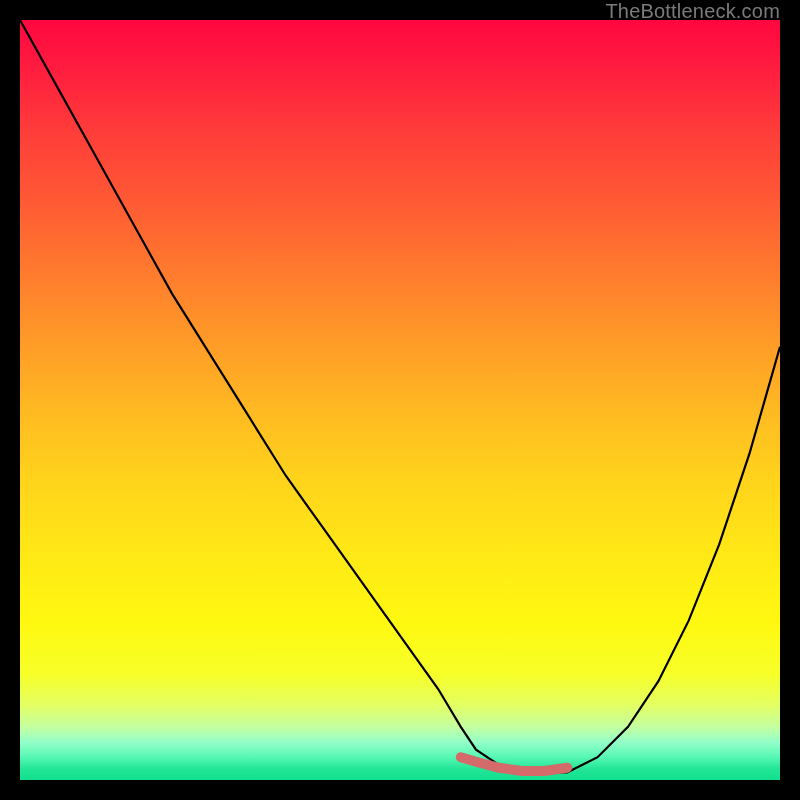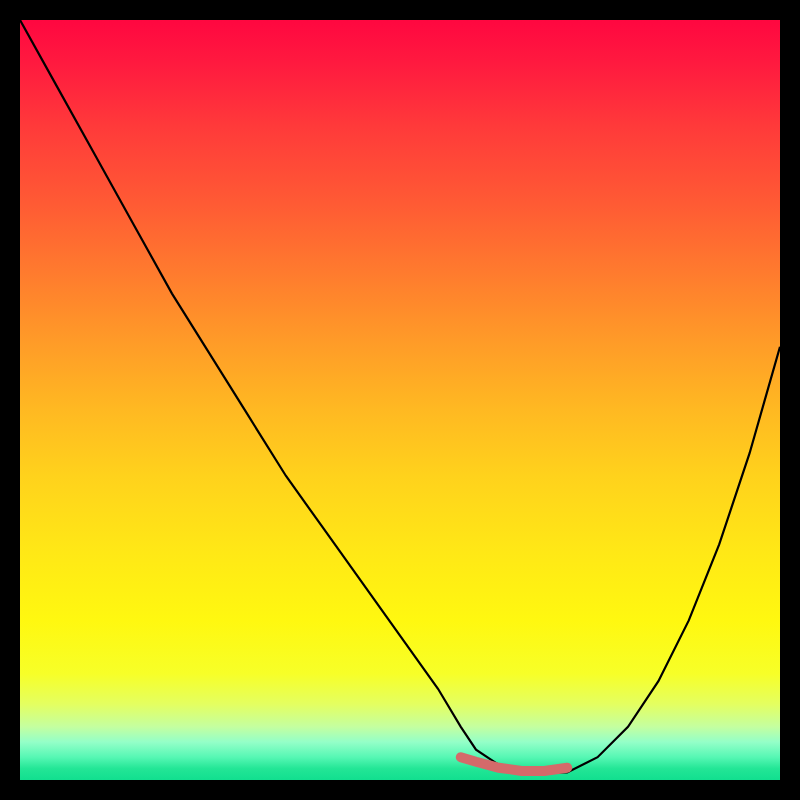--- a/index.html
+++ b/index.html
@@ -72,13 +72,14 @@
   <div class="plot">
     <div class="gradient"></div>
     <svg class="curve" viewBox="0 0 760 760" preserveAspectRatio="none">
 
       <path id="main-curve" d="M0.0 0.0 L38.0 68.4 L76.0 136.8 L114.0 205.2 L152.0 273.6 L190.0 334.4 L228.0 395.2 L266.0 456.0 L304.0 509.2 L342.0 562.4 L380.0 615.6 L418.0 668.8 L440.8 706.8 L456.0 729.6 L478.8 744.8 L501.6 752.4 L524.4 752.4 L547.2 752.4 L577.6 737.2 L608.0 706.8 L638.4 661.2 L668.8 600.4 L699.2 524.4 L729.6 433.2 L760.0 326.8 " fill="none" stroke="#000" stroke-width="2.2"></path>
 
       <path id="highlight-seg" d="M440.8 737.2 L456.0 741.8 L478.8 747.8 L501.6 750.9 L524.4 750.9 L547.2 747.8 " fill="none" stroke="#d46a6a" stroke-width="10" stroke-linecap="round"></path>
     </svg>
   </div>
 
+  <div class="watermark">TheBottleneck.com</div>
 </div>
 
 </body></html>

